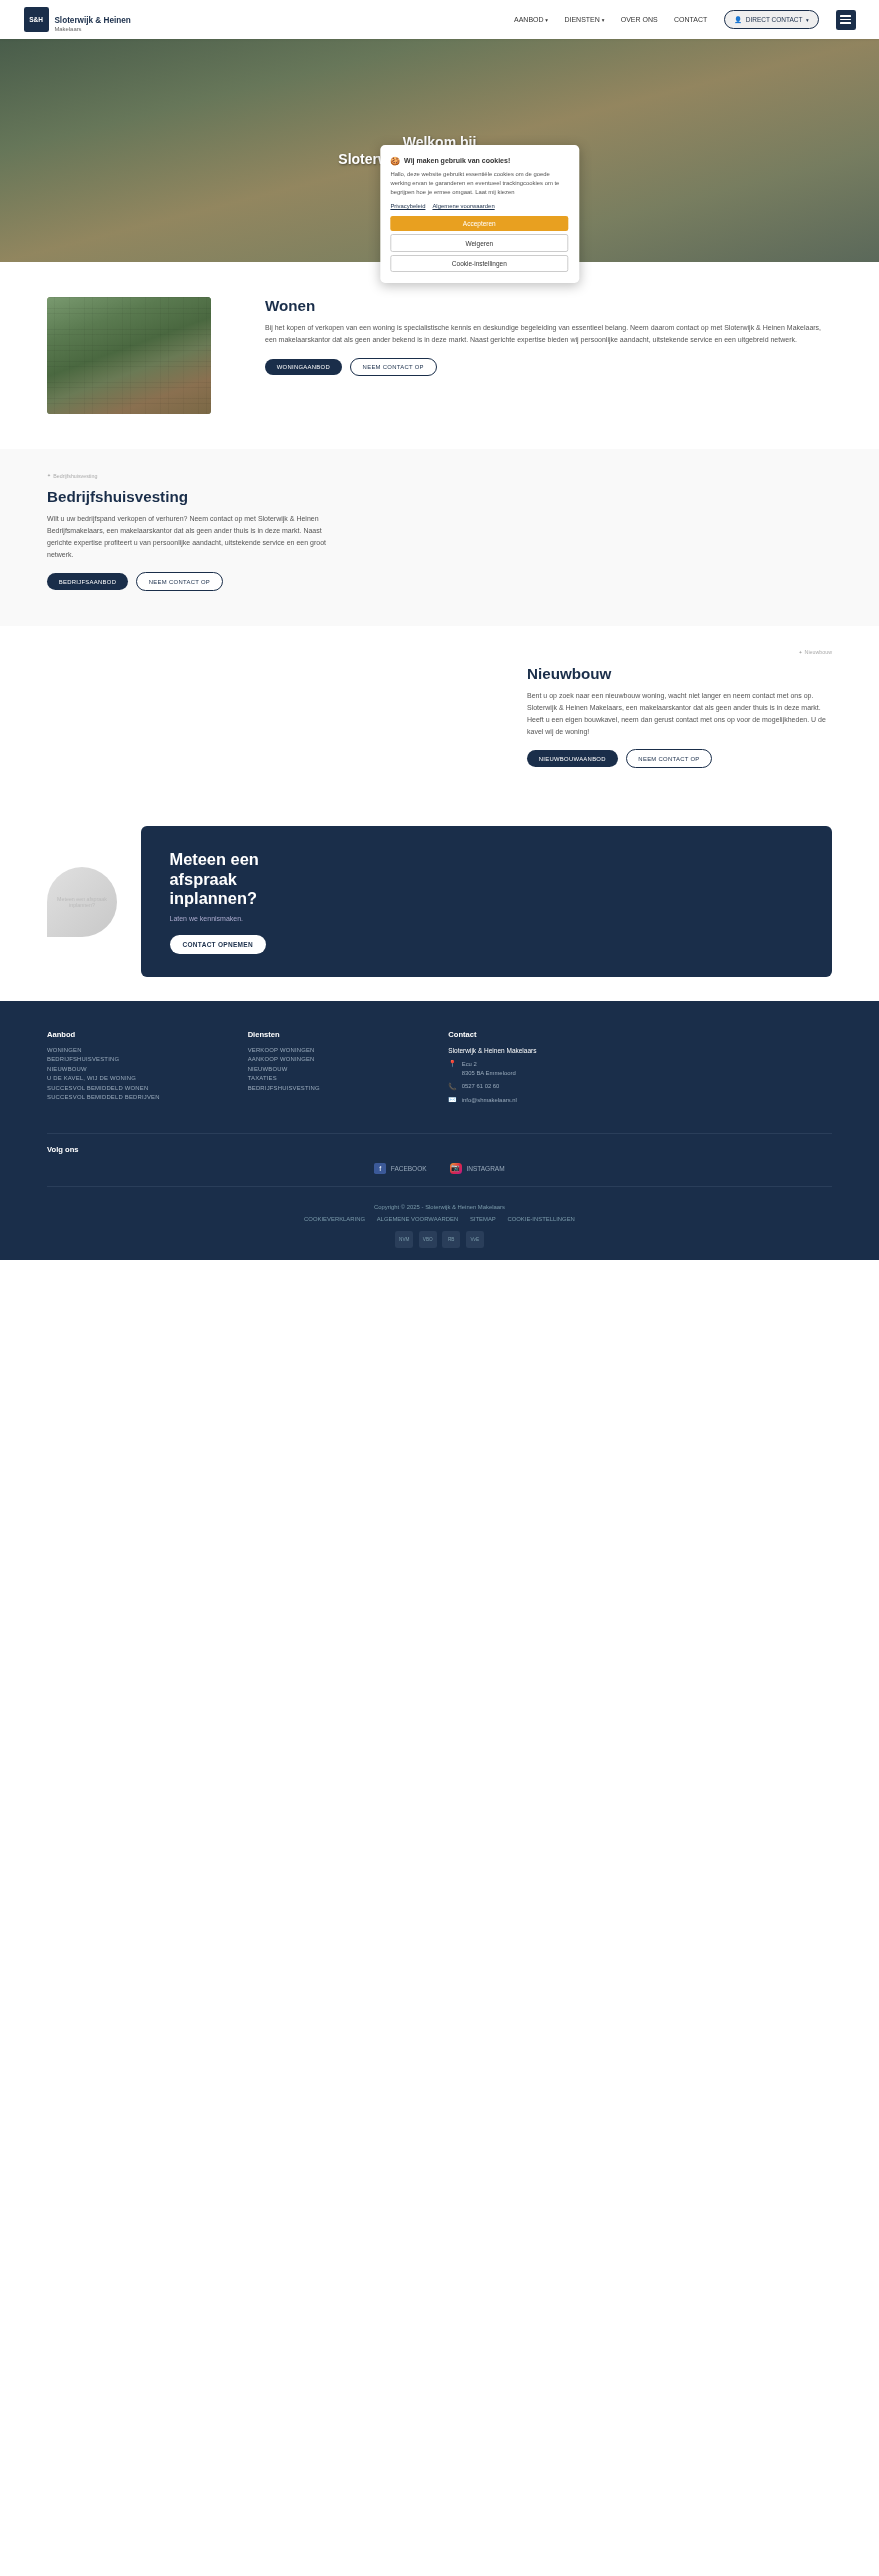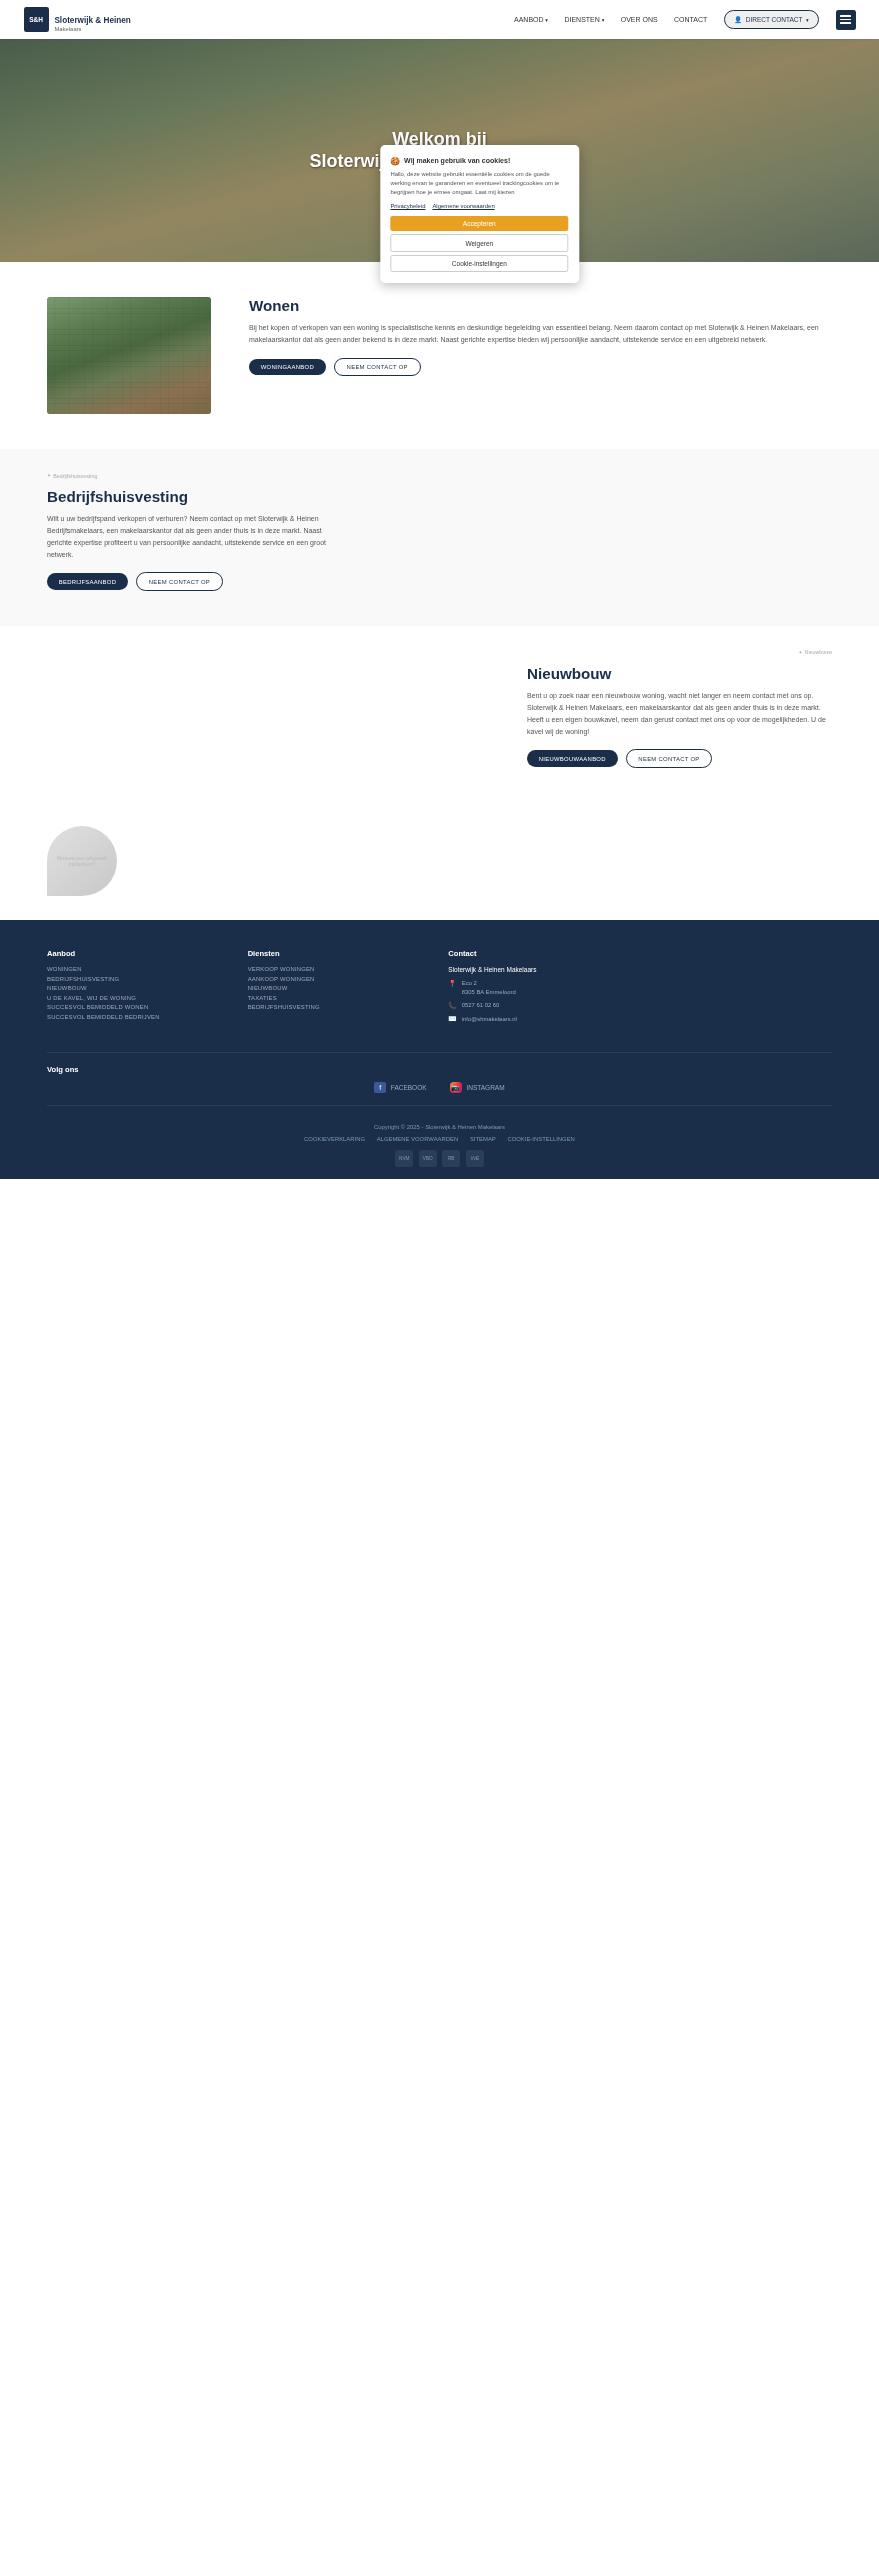--- a/index.html
+++ b/index.html
@@ -38,21 +38,21 @@
       background: linear-gradient(to bottom, rgba(50,60,70,0.6), rgba(50,60,70,0.4)),
         linear-gradient(135deg, #5a7a5a 0%, #8a9a6a 30%, #b8a870 60%, #7a8a7a 100%);
       display: flex; align-items: center; justify-content: center;
     }
     .hero-bg {
       position: absolute; inset: 0;
       background: linear-gradient(to bottom right, #4a5e4a, #6a7a5a, #9a8a60, #7a8060, #5a6858);
       opacity: 0.85;
     }
     .hero-content { position: relative; z-index: 2; text-align: center; color: #fff; }
-    .hero-title { font-size: 18px; font-weight: bold; line-height: 1.2; text-shadow: 0.6px 0.6px 2.3px rgba(0,0,0,0.5); }
+    .hero-title { font-size: 14px; font-weight: bold; line-height: 1.2; text-shadow: 0.6px 0.6px 2.3px rgba(0,0,0,0.5); }
 
     
     .cookie-banner {
       position: absolute; top: 106px; left: 50%; transform: translateX(-30%);
       background: #fff; border-radius: 4.7px; padding: 10.6px; width: 199px;
       box-shadow: 0 2.3px 11.7px rgba(0,0,0,0.25); z-index: 50;
     }
     .cookie-header { display: flex; align-items: center; gap: 3.5px; font-weight: bold; font-size: 7px; margin-bottom: 4.7px; }
     .cookie-emoji { font-size: 8.2px; }
     .cookie-text { font-size: 5.9px; color: #555; line-height: 1.5; margin-bottom: 5.9px; }
@@ -64,21 +64,21 @@
       padding: 4.1px 8.2px; font-size: 6.5px; cursor: pointer; text-align: center;
     }
     .cookie-btn-reject {
       background: #fff; color: #333; border: 0.6px solid #ccc; border-radius: 2.3px;
       padding: 4.1px 8.2px; font-size: 6.5px; cursor: pointer; text-align: center;
     }
     .cookie-btn-settings {
       background: #fff; color: #333; border: 0.6px solid #ccc; border-radius: 2.3px;
       padding: 4.1px 8.2px; font-size: 6.5px; cursor: pointer; text-align: center;
     }
-    .section-wonen { display: flex; align-items: flex-start; gap: 38px; padding: 35px 47px; }
+    .section-wonen { display: flex; align-items: flex-start; gap: 54px; padding: 35px 47px; }
     .section-img {
       width: 164px; height: 117px; flex-shrink: 0; border-radius: 3.5px; overflow: hidden;
       background: linear-gradient(135deg, #8a9a6a, #5a7a5a, #4a6a4a, #6a7a5a);
     }
     .section-content { flex: 1; }
     .section-title { font-size: 15.2px; font-weight: bold; color: #1a2e4a; margin-bottom: 8.2px; }
     .section-text { font-size: 7px; color: #555; line-height: 1.7; margin-bottom: 11.7px; }
     .btn-primary {
       background: #1a2e4a; color: #fff; border: none; border-radius: 11.7px;
       padding: 5.3px 11.7px; font-size: 5.9px; cursor: pointer; text-transform: uppercase; letter-spacing: 0.3px; margin-right: 5.9px;
@@ -270,20 +270,29 @@
         <button class="btn-outline">NEEM CONTACT OP</button>
       </div>
     </div>
   </div>
 </section>
 
 <section class="section-afspraak">
   <div class="afspraak-img-placeholder">
     <span style="font-size:5.3px;color:#bbb;">Meteen een afspraak inplannen?</span>
   </div>
+  <div class="afspraak-card">
+    <h2 class="card-title">
+      <span>Meteen een</span><br>
+      <span>afspraak</span><br>
+      <span>inplannen?</span>
+    </h2>
+    <p class="card-sub">Laten we kennismaken.</p>
+    <button class="btn-cta">CONTACT OPNEMEN</button>
+  </div>
 </section>
 
 <footer class="footer">
   <div class="footer-grid">
 
     <div>
       <div class="footer-col-title">Aanbod</div>
       <a class="footer-link">WONINGEN</a>
       <a class="footer-link">BEDRIJFSHUISVESTING</a>
       <a class="footer-link">NIEUWBOUW</a>

